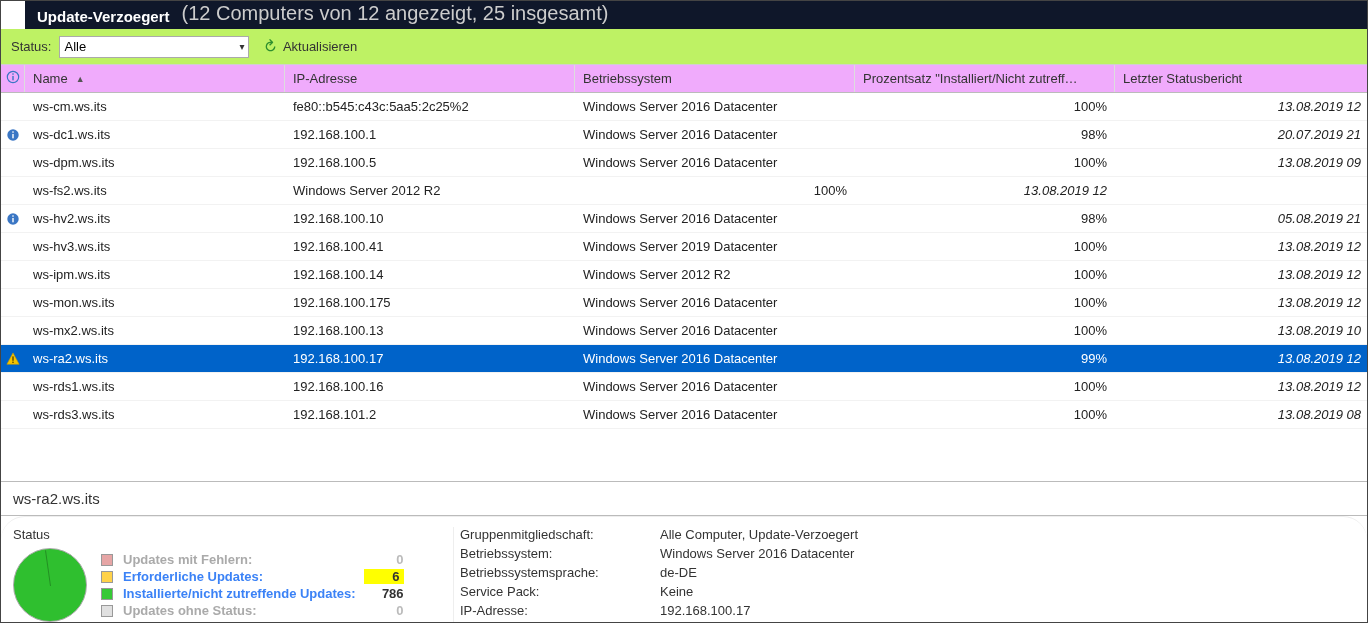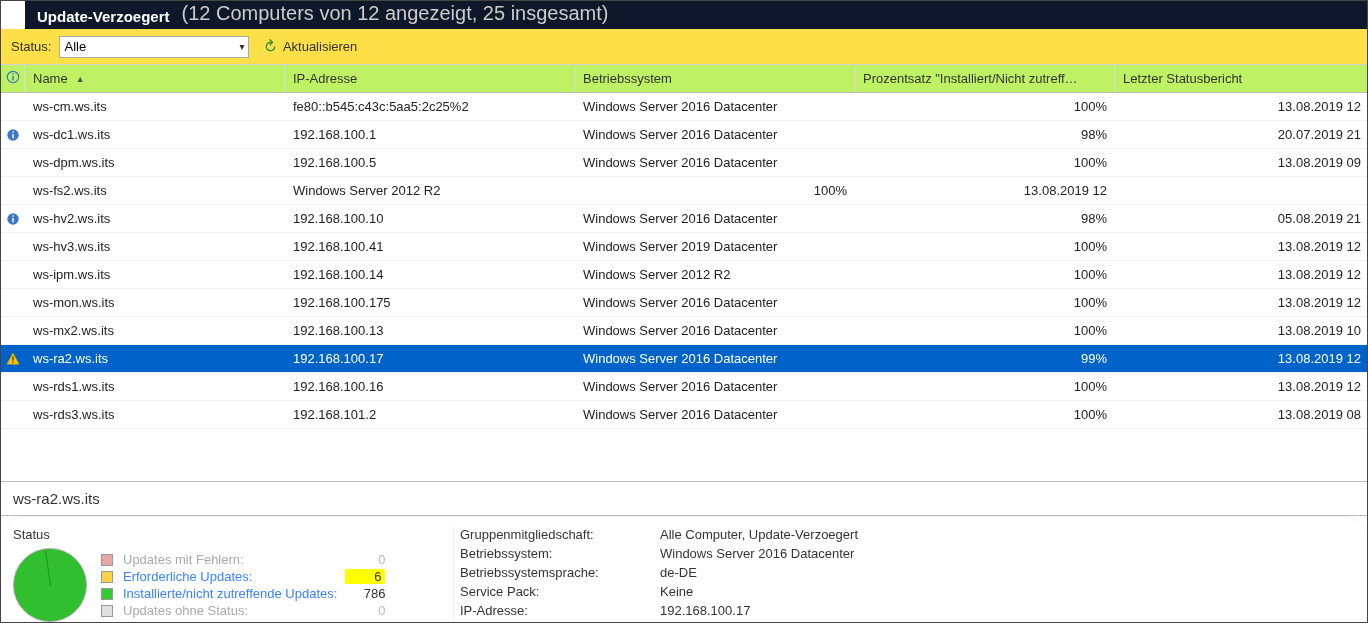--- a/index.html
+++ b/index.html
@@ -5,61 +5,61 @@
   * { box-sizing: border-box; margin: 0; padding: 0; }
   html, body { width: 1368px; height: 623px; font-family: "Segoe UI", Tahoma, sans-serif; font-size: 13px; background: #fff; overflow: hidden; }
   .window { width: 100%; height: 100%; display: flex; flex-direction: column; border: 1px solid #444; }
   .titlebar {
     background: #0f172a; color: #fff; padding: 4px 12px; font-size: 15px;
     display: flex; align-items: flex-end; gap: 12px; height: 28px; margin-left: 24px;
   }
   .titlebar .title { font-weight: 600; }
   .titlebar .subtitle { color: #ccc; font-weight: 400; font-size: 20px; }
   .toolbar {
-    background: #fde047; border-bottom: 1px solid #d0d0d0;
+    background: #bef264; border-bottom: 1px solid #d0d0d0;
     display: flex; align-items: center; gap: 8px; padding: 6px 10px; height: 36px;
   }
   .toolbar .label { color: #333; }
   .status-combo {
     display: flex; align-items: center; width: 190px; height: 22px;
     border: 1px solid #aaa; background: #fff; padding: 0 4px;
   }
   .status-combo .v { flex: 1; }
   .status-combo .caret { font-size: 10px; color: #333; }
   .refresh-btn {
     display: flex; align-items: center; gap: 6px; color: #333; cursor: default;
     padding: 2px 6px;
   }
   .refresh-btn .ico { color: #2e8f2e; font-size: 16px; line-height: 1; display: inline-block; transform: rotate(45deg);}
   .table { flex: 1; overflow: hidden; display: flex; flex-direction: column; }
   .table-header {
     display: grid;
     grid-template-columns: 24px 260px 290px 280px 260px 254px;
-    background: #bef264; border-bottom: 1px solid #bbb;
+    background: #f0abfc; border-bottom: 1px solid #bbb;
     height: 28px; align-items: center; color: #333;
   }
   .table-header > div {
     border-right: 1px solid #ddd; padding: 0 8px; height: 100%;
     display: flex; align-items: center; gap: 4px; overflow: hidden;
     white-space: nowrap; text-overflow: ellipsis;
   }
   .th-info { justify-content: center; }
   .th-info svg { width: 14px; height: 14px; }
   .sort-caret { font-size: 9px; color: #555; margin-left: 4px; }
   .table-body { flex: 1; overflow-x: hidden; overflow-y: auto; }
   .row {
     display: grid;
     grid-template-columns: 24px 260px 290px 280px 260px 254px;
     height: 28px; align-items: center; border-bottom: 1px solid #f2f2f2;
     color: #222;
   }
   .row > div { padding: 0 8px; white-space: nowrap; overflow: hidden; text-overflow: ellipsis; }
   .row .info-cell { padding: 0; display: flex; align-items: center; justify-content: center; }
   .row .pct { text-align: right; }
-  .row .date { text-align: right; }
+  .row .date { text-align: right; font-style: italic; }
   .row.selected { background: #0063c9; color: #fff; }
   .info-ico svg { width: 14px; height: 14px; display: block; }
   .warn-ico svg { width: 14px; height: 14px; display: block; }
   .details-header {
     border-top: 1px solid #bbb; border-bottom: 1px solid #bbb;
     background: #fff; padding: 8px 12px; font-size: 15px; color: #333;
   }
   .details-pane {
     display: grid;
     grid-template-columns: 440px 1fr;
@@ -74,21 +74,21 @@
   .pie {
     width: 74px; height: 74px; border-radius: 50%;
     background: conic-gradient(#2fbf2f 0 100%);
     border: 1px solid #aaa; position: relative; margin-right: 6px;
     flex-shrink: 0;
   }
   .pie::after { 
     content: ""; position: absolute; left: 50%; top: 1px; width: 1px; height: 36px;
     background: rgba(0,0,0,0.25); transform-origin: bottom center; transform: rotate(-8deg);
   }
-  .legend { display: grid; grid-template-columns: 14px 1fr 40px; row-gap: 2px; column-gap: 8px; align-items: center; }
+  .legend { display: grid; grid-template-columns: 14px 1fr 40px; row-gap: 2px; column-gap: 8px; align-items: center; font-weight: bold; }
   .sw { width: 12px; height: 12px; border: 1px solid #999; }
   .sw.red { background: #e6a5a5; }
   .sw.yel { background: #ffd24a; }
   .sw.grn { background: #36c936; }
   .sw.gry { background: #e0e0e0; }
   .leg-label { color: #3b82f6; }
   .leg-label.dim { color: #aaa; }
   .leg-val { text-align: right; color: #333; }
   .leg-val.dim { color: #bbb; }
   .leg-val.hl { background: #ffff00; padding: 0 4px; }

